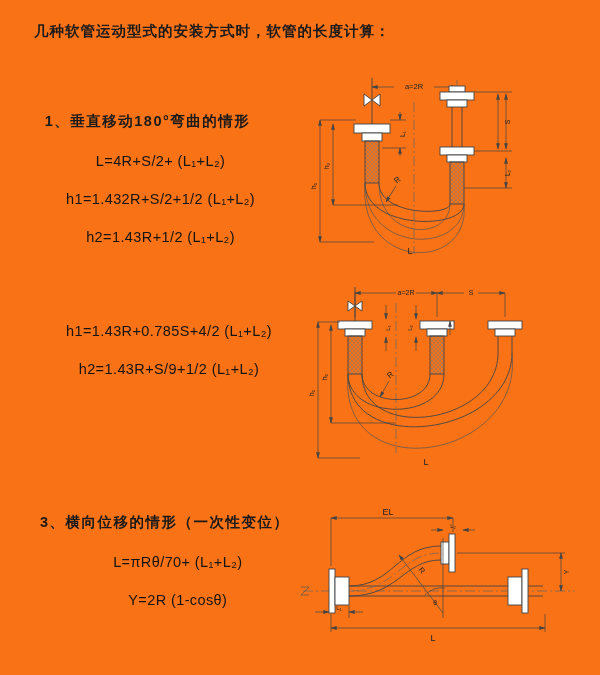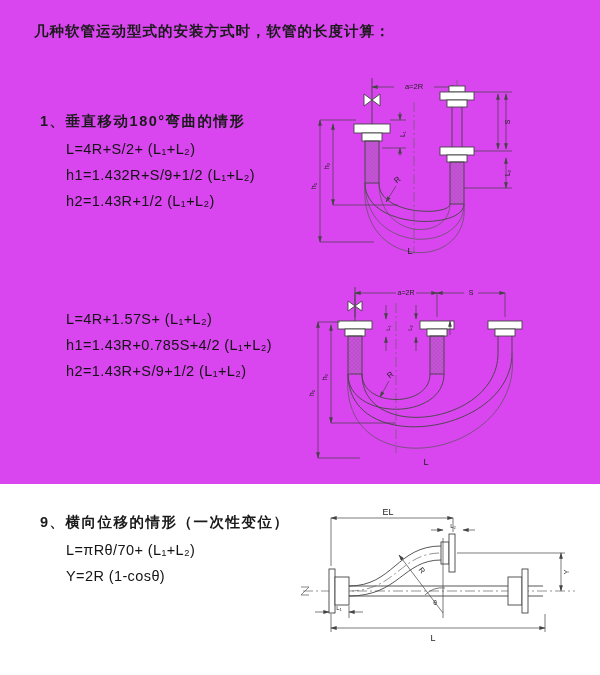--- a/index.html
+++ b/index.html
@@ -1,23 +1,23 @@
 <!DOCTYPE html>
 <html><head>
 <meta charset="utf-8">
 <style>
   * { margin:0; padding:0; box-sizing:border-box; }
   html,body { width:600px; height:675px; background:#ffffff; overflow:hidden;
               font-family:"Liberation Sans", sans-serif; }
-  .page { position:relative; width:600px; height:484px; background:#d946ef; color:#1a1a1a; }
+  .page { position:relative; width:600px; height:675px; background:#f97316; color:#1a1a1a;text-align:center; }
   .doc-title { position:absolute; left:34px; top:22px; font-size:14.5px; font-weight:bold;
                letter-spacing:1px; white-space:nowrap; }
   .sec { position:absolute; left:40px; }
   .sec .head { font-size:14.5px; font-weight:bold; letter-spacing:1.5px; white-space:nowrap; }
-  .sec .formula { font-size:14.5px; font-weight:normal; margin-left:26px; margin-top:10px;
+  .sec .formula { font-size:14.5px; font-weight:normal; margin-left:26px; margin-top:22px;
                   letter-spacing:0.4px; white-space:nowrap; color:#141414; }
   #sec1 { top:112px; }
   #sec2 { top:301px; }
   #sec3 { top:513px; }
   .dia { position:absolute; }
   #dia1 { left:298px; top:62px; }
   #dia2 { left:298px; top:275px; }
   #dia3 { left:293px; top:498px; }
   svg { font-family:"Liberation Sans", sans-serif; }
   svg text { fill:#222; }
@@ -31,32 +31,31 @@
 </head>
 <body>
 
 <div class="page">
 
   <div class="doc-title">几种软管运动型式的安装方式时，软管的长度计算：</div>
 
   <div class="sec" id="sec1">
     <div class="head">1、垂直移动180°弯曲的情形</div>
     <div class="formula">L=4R+S/2+ (L₁+L₂)</div>
-    <div class="formula">h1=1.432R+S/9+1/2 (L₁+L₂)</div>
+    <div class="formula">h1=1.432R+S/2+1/2 (L₁+L₂)</div>
     <div class="formula">h2=1.43R+1/2 (L₁+L₂)</div>
   </div>
 
   <div class="sec" id="sec2">
-    <div class="formula">L=4R+1.57S+ (L₁+L₂)</div>
     <div class="formula">h1=1.43R+0.785S+4/2 (L₁+L₂)</div>
     <div class="formula">h2=1.43R+S/9+1/2 (L₁+L₂)</div>
   </div>
 
   <div class="sec" id="sec3">
-    <div class="head">9、横向位移的情形（一次性变位）</div>
+    <div class="head">3、横向位移的情形（一次性变位）</div>
     <div class="formula">L=πRθ/70+ (L₁+L₂)</div>
     <div class="formula">Y=2R (1-cosθ)</div>
   </div>
 
   <svg class="dia" id="dia1" width="300" height="200" viewBox="0 0 300 200">
     <defs>
       <marker id="ar1" viewBox="0 0 10 6" markerWidth="9" markerHeight="6" refX="9" refY="3" orient="auto-start-reverse">
         <path d="M0,0 L10,3 L0,6 z" fill="#444"></path>
       </marker>
       <pattern id="br1" width="4" height="4" patternUnits="userSpaceOnUse">

